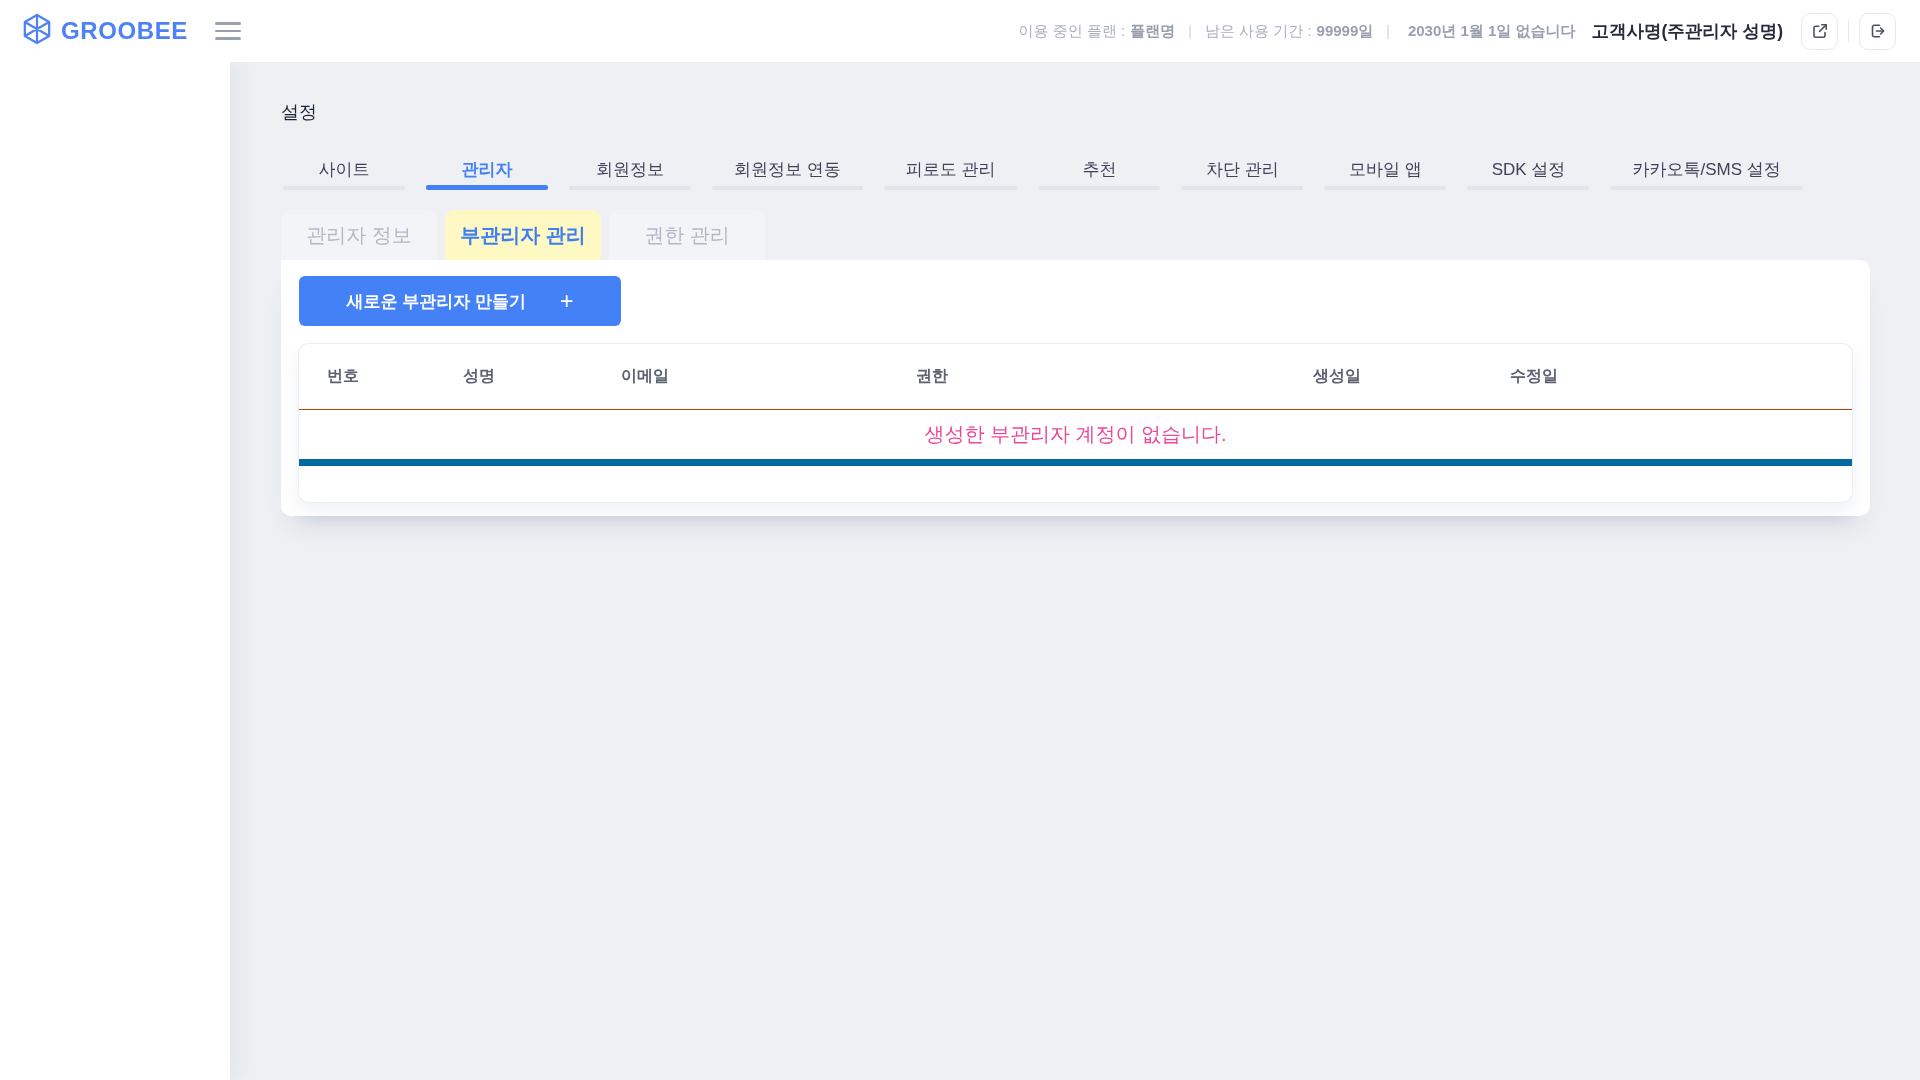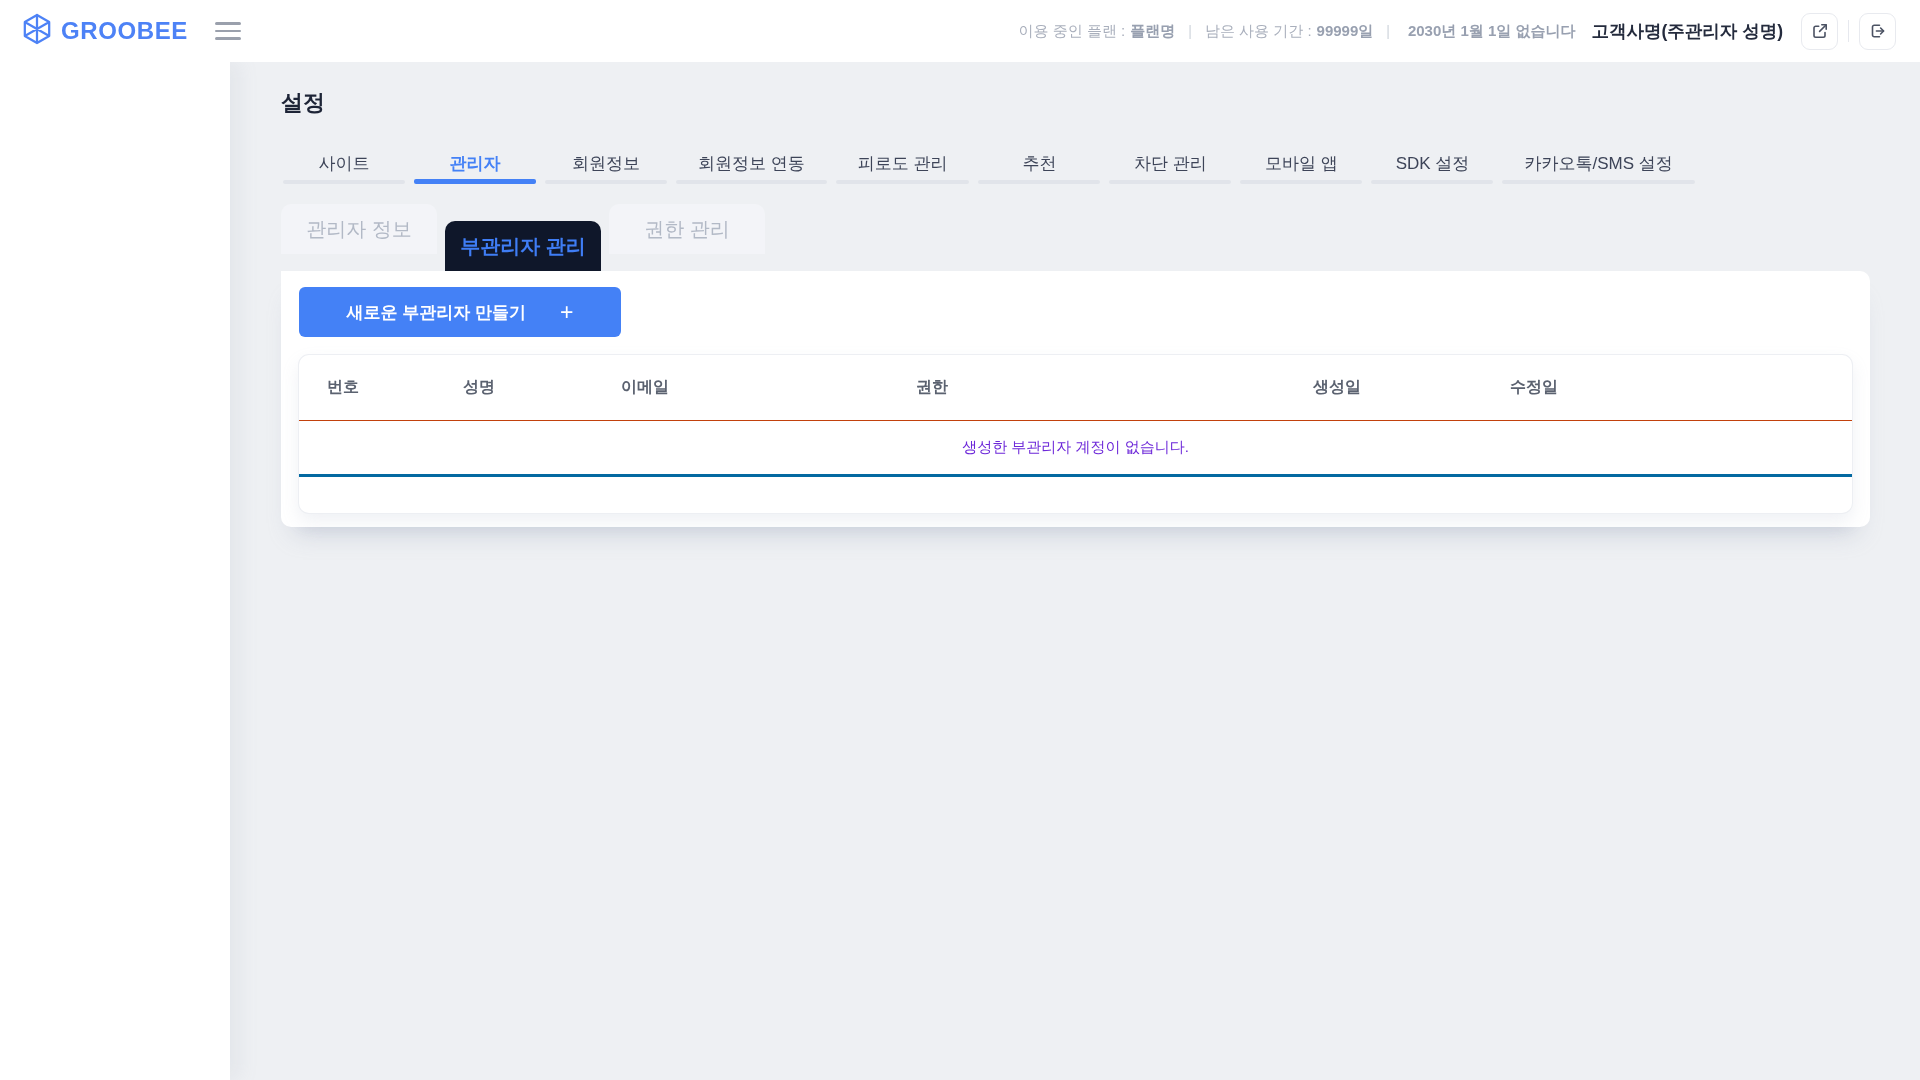--- a/index.html
+++ b/index.html
@@ -24,51 +24,51 @@
              display:flex; align-items:center; justify-content:center; cursor:pointer; }
   .iconbtn svg { display:block; }
   .vdivider { width:1px; height:22px; background:#e6e8ee; margin:0 10px; }
 
   
   .sidebar { position:fixed; top:62px; left:0; bottom:0; width:230px; background:#ffffff;
              box-shadow:10px 0 18px rgba(140,150,170,0.10); z-index:10; }
 
   
   .main { position:absolute; top:62px; left:230px; right:0; bottom:0; padding:26px 50px 0 51px; }
-  .page-title { font-size:22px; font-weight:700; color:#1d2436; margin-bottom:24px; }
+  .page-title { font-size:18px; font-weight:400; color:#1d2436; margin-bottom:24px;margin-top:12px; }
 
-  .tabs { display:flex; gap:5px; margin-bottom:20px; }
+  .tabs { display:flex; gap:17px; margin-bottom:20px; }
   .tab { min-width:126px; padding:0 24px; height:42px; display:flex; align-items:center; justify-content:center;
          font-size:17px; color:#3d4458; cursor:pointer; position:relative; white-space:nowrap; }
   .tab::after { content:""; position:absolute; left:2px; right:2px; bottom:0; height:4px;
                 border-radius:2px; background:#e1e4ea; }
   .tab.active { color:#4481f6; font-weight:700; }
   .tab.active::after { background:#4481f6; height:5px; }
 
   .subtabs { display:flex; gap:8px; }
   .subtab { width:156px; height:50px; display:flex; align-items:center; justify-content:center;
             font-size:20px; color:#b2b9c6; background:#f3f4f8; border-radius:10px 10px 0 0; cursor:pointer; }
-  .subtab.active { background:#0f172a; color:#3f7df5; font-weight:700;margin-top:17px; }
+  .subtab.active { background:#fef9c3; color:#3f7df5; font-weight:700; }
 
   .panel { background:#ffffff; border-radius:0 10px 10px 10px; padding:16px 18px 10px;
            box-shadow:0 18px 24px -14px rgba(150,160,185,0.45); min-height:256px; }
 
   .create-btn { width:322px; height:50px; background:#4481f6; color:#ffffff; font-size:17px; font-weight:700;
                 border:none; border-radius:6px; display:flex; align-items:center; justify-content:center;
                 cursor:pointer; font-family:inherit; }
   .create-btn .plus { font-size:23px; font-weight:400; margin-left:34px; line-height:1; }
 
   .table-card { margin-top:18px; border-radius:10px; background:#fff; overflow:hidden;
                 box-shadow:0 0 0 1px #edeff3, 0 8px 18px rgba(150,160,185,0.16); }
   .trow { display:flex; align-items:center; padding-left:28px; }
   .thead { height:66px; border-bottom:1px solid #c2410c; font-size:16px; font-weight:700; color:#5b6270; }
   .tcell.c0 { width:136px; } .tcell.c1 { width:158px; } .tcell.c2 { width:295px; }
   .tcell.c3 { width:397px; } .tcell.c4 { width:197px; } .tcell.c5 { flex:1; }
-  .tempty { height:56px; border-bottom:3px solid #0369a1; display:flex; align-items:center;
-            justify-content:center; font-size:15px; color:#6d28d9; }
+  .tempty { height:56px; border-bottom:7px solid #0369a1; display:flex; align-items:center;
+            justify-content:center; font-size:20px; color:#ec4899; }
   .tfoot { height:36px; }
 </style>
 </head>
 <body>
 
 <header class="topbar">
   <div class="brand">
     <span>
       <svg width="30" height="32" viewBox="0 0 32 34" fill="none">
         <path d="M16 2 L29 9.5 V24.5 L16 32 L3 24.5 V9.5 Z M16 2 V32 M3 9.5 L29 24.5 M29 9.5 L3 24.5" stroke="#4d82f6" stroke-width="2.4" stroke-linejoin="round" stroke-linecap="round"></path>

